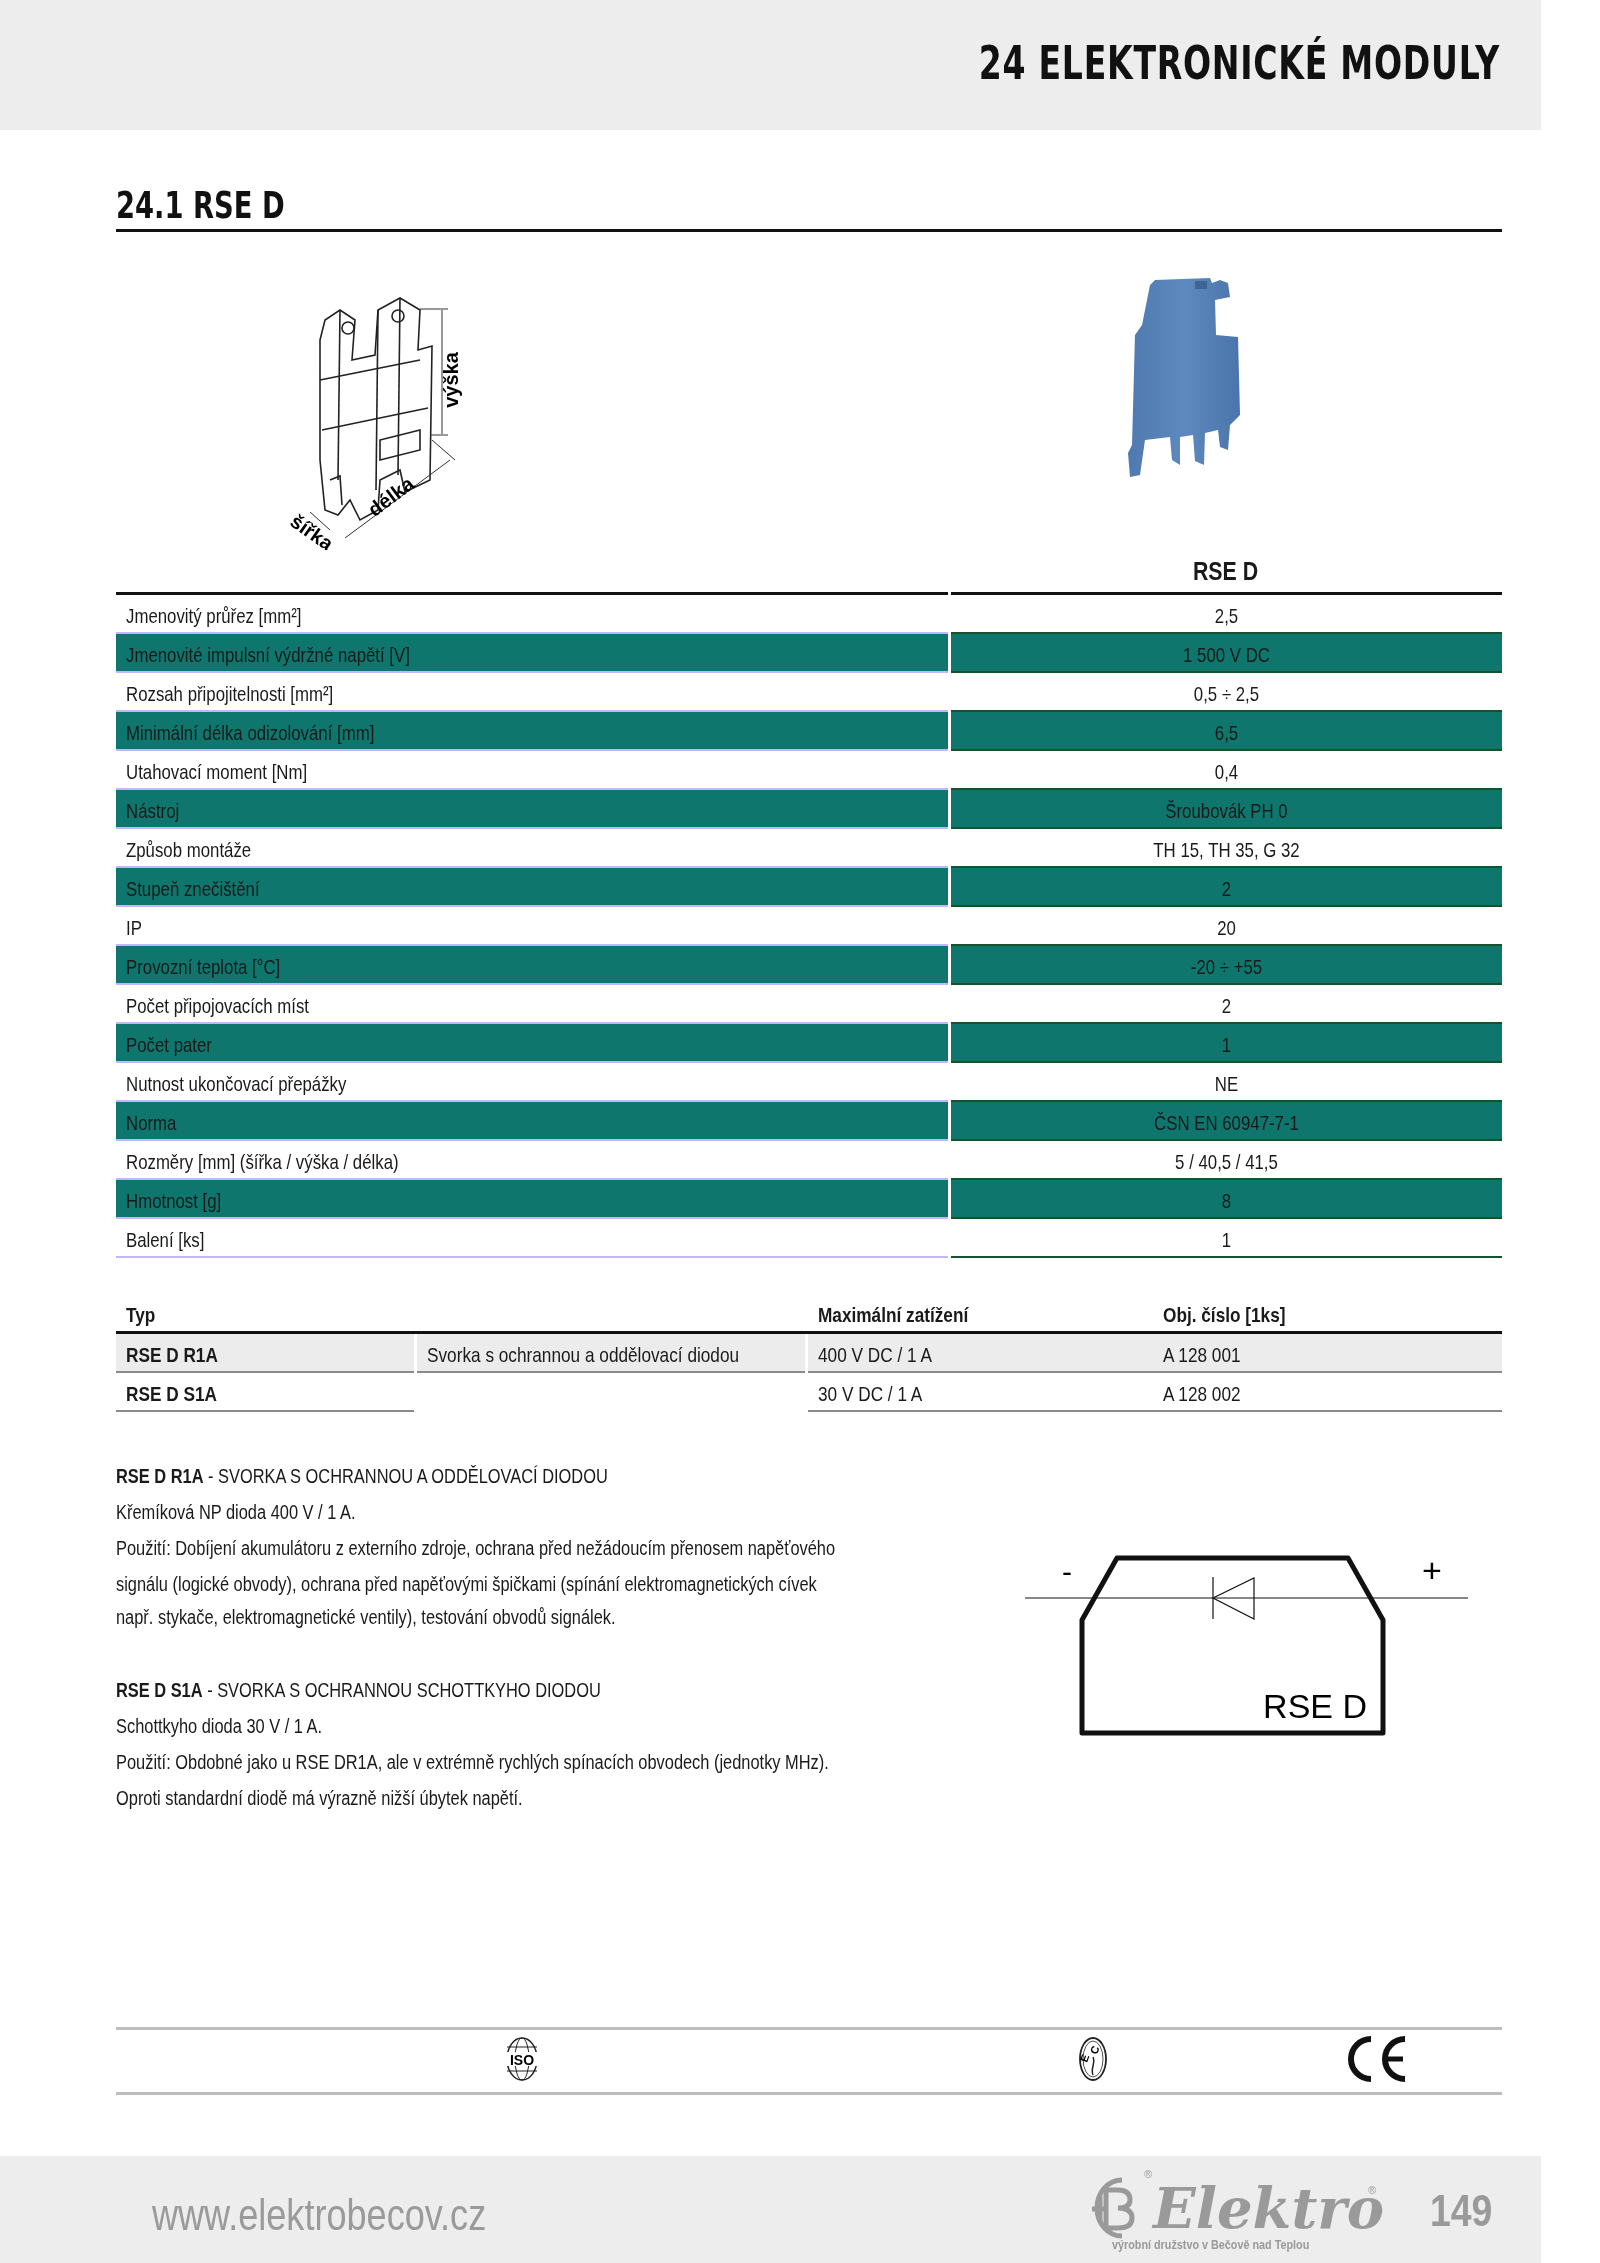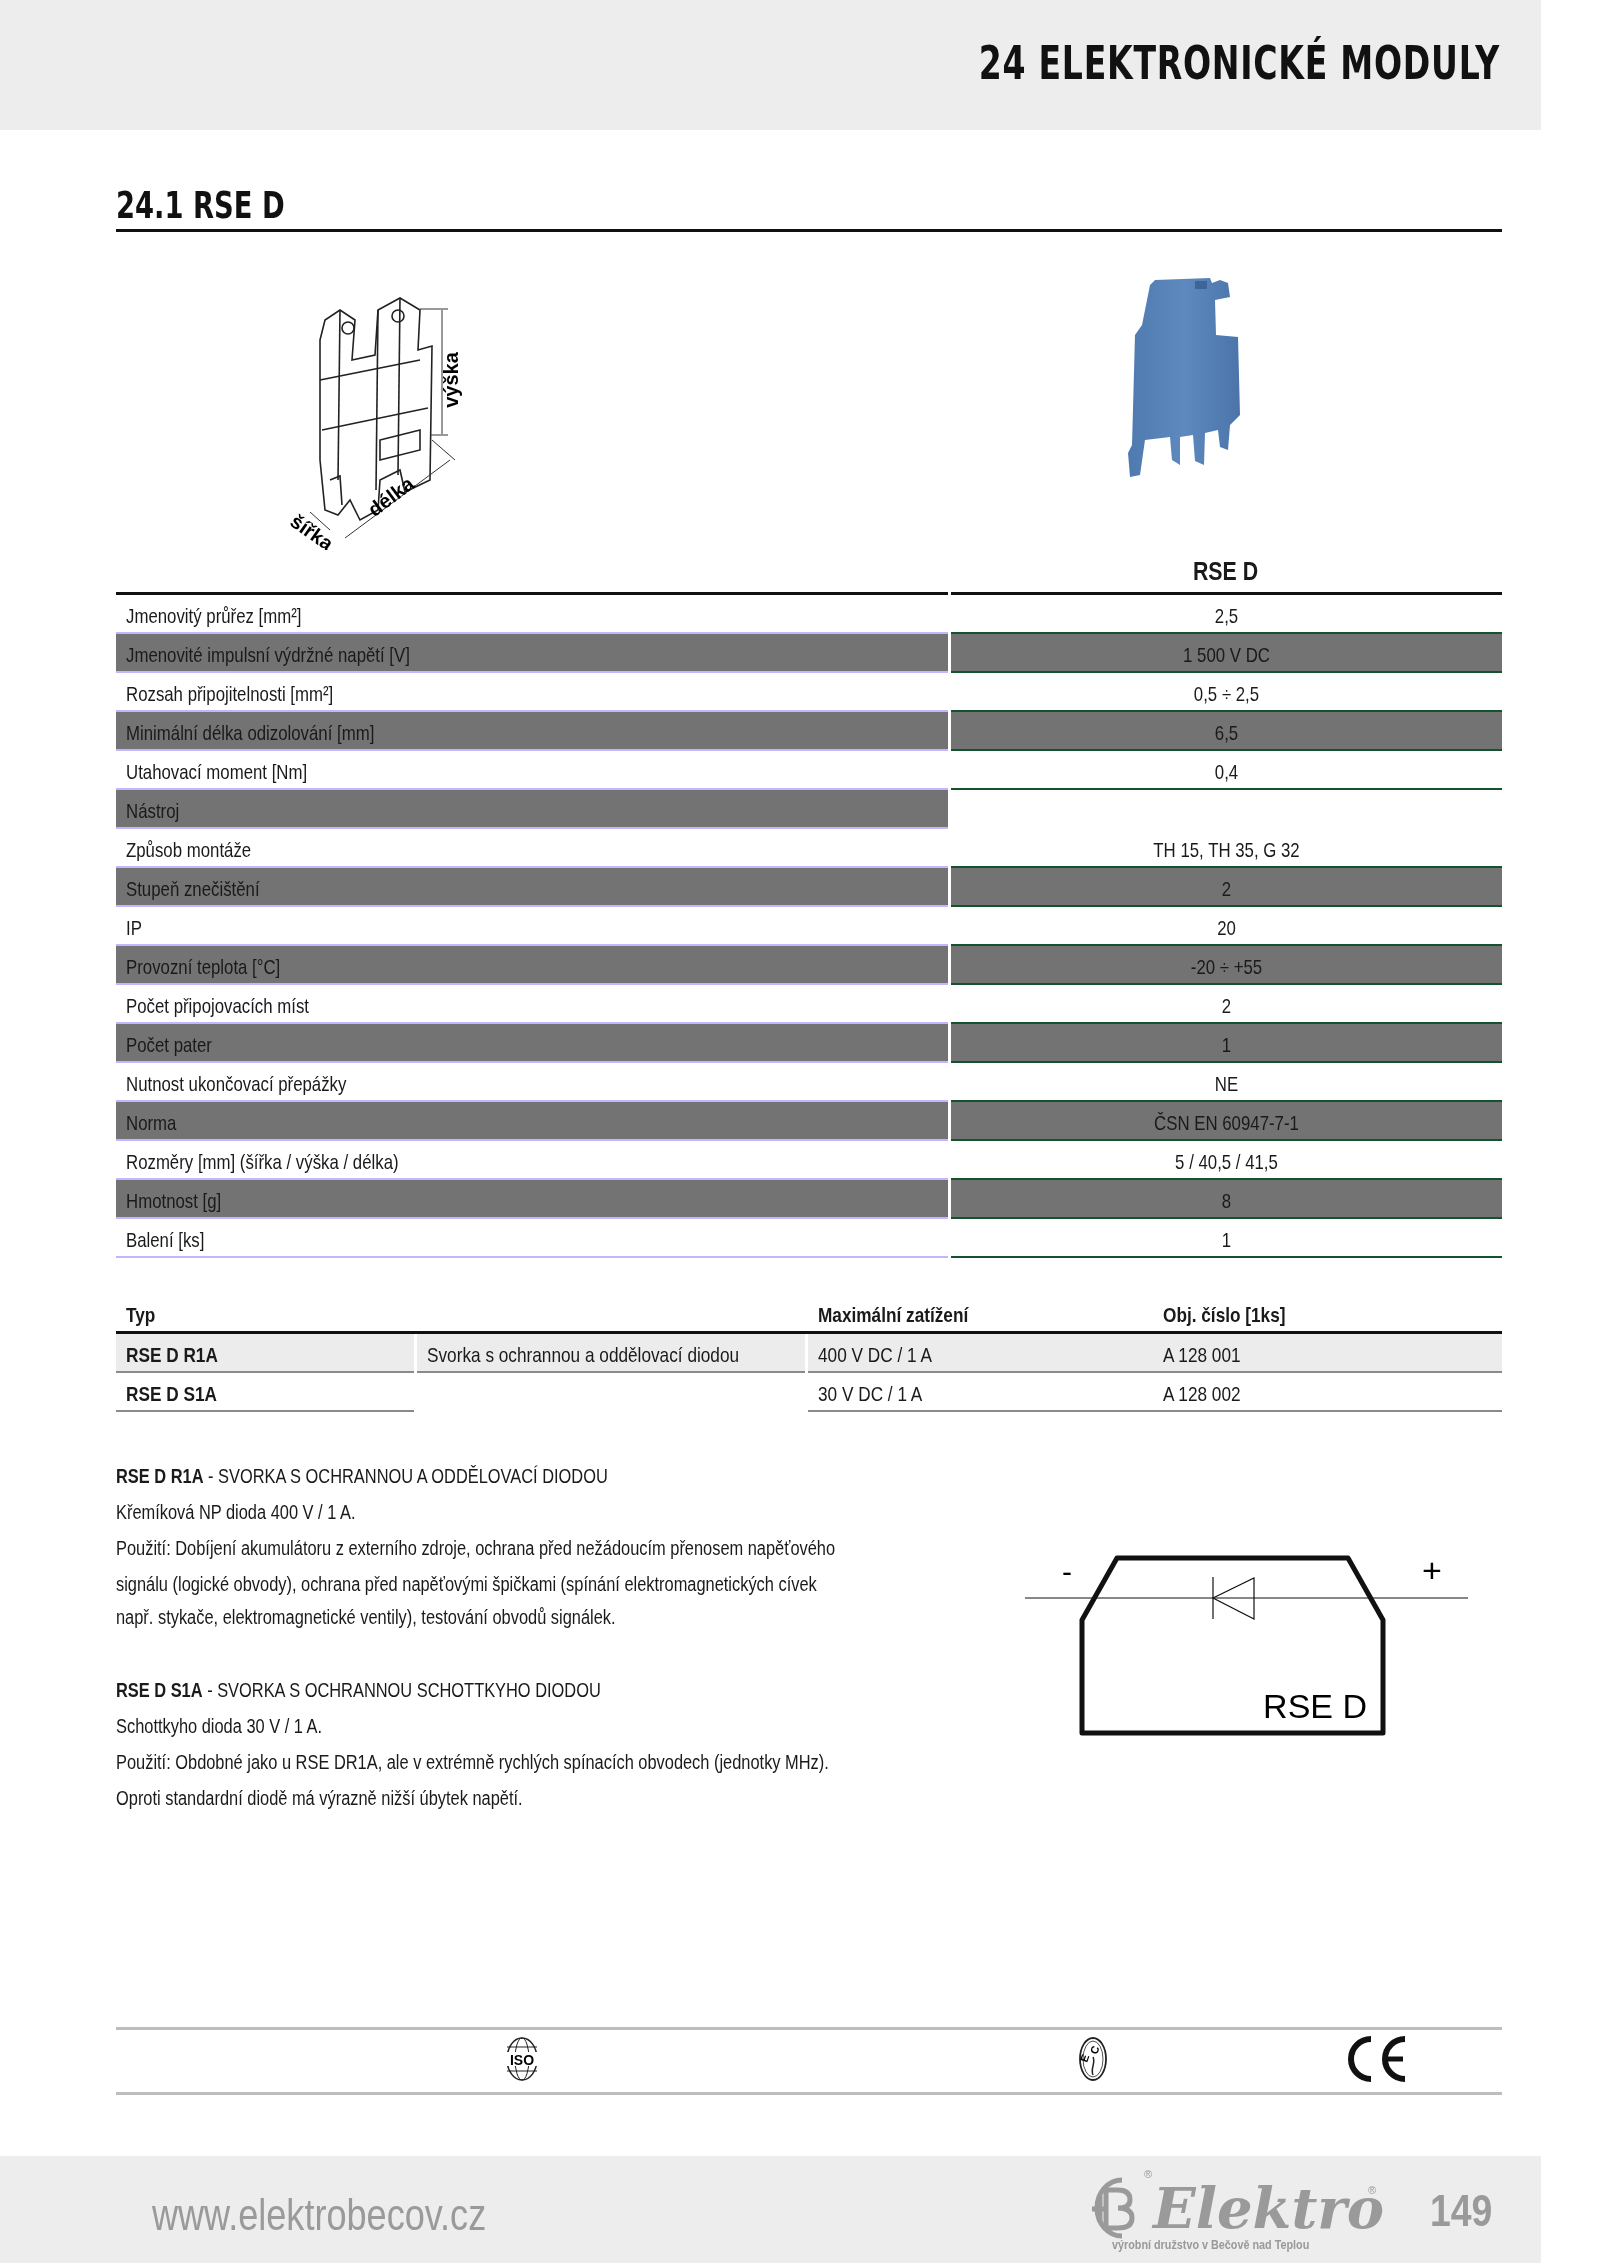--- a/index.html
+++ b/index.html
@@ -17,21 +17,21 @@
 
   
   .spec { position: absolute; left: 116px; top: 552px; width: 1386px; }
   .spec-head { position: relative; height: 43px; }
   .spec-head .col-title { position: absolute; left: 833px; width: 553px; text-align: center; top: 4px; font-size: 26px; font-weight: 700; transform: scaleX(0.82); }
   .spec-head .rule-l { position: absolute; left: 0; width: 832px; bottom: 0; height: 3px; background: #111; }
   .spec-head .rule-r { position: absolute; left: 835px; width: 551px; bottom: 0; height: 3px; background: #111; }
   .spec-row { position: relative; height: 39px; }
   .spec-row .cl { position: absolute; left: 0; top: 0; width: 832px; height: 39px; border-bottom: 2px solid #c4b5fd; }
   .spec-row .cr { position: absolute; left: 835px; top: 0; width: 551px; height: 39px; border-bottom: 2px solid #14532d; }
-  .spec-row.shade .cl, .spec-row.shade .cr { background: #737373; }
+  .spec-row.shade .cl, .spec-row.shade .cr { background: #0f766e; }
   .spec-row .lbl { position: absolute; left: 10px; top: 9px; font-size: 21px; white-space: nowrap; transform: scaleX(0.80); transform-origin: left center; }
   .spec-row .val { position: absolute; left: 0; right: 0; top: 9px; text-align: center; font-size: 21px; white-space: nowrap; transform: scaleX(0.80); }
 
   
   .types { position: absolute; left: 116px; top: 1297px; width: 1386px; }
   .types-head { position: relative; height: 37px; }
   .types-head span { position: absolute; top: 6px; font-size: 21px; font-weight: 700; white-space: nowrap; transform: scaleX(0.82); transform-origin: left center; }
   .types-head .rule { position: absolute; left: 0; right: 0; bottom: 0; height: 3px; background: #111; }
   .trow { position: relative; height: 39px; }
   .trow .cell { position: absolute; top: 0; height: 39px; border-bottom: 2px solid #8a8a8a; }
@@ -158,20 +158,23 @@
           <span class="lbl">Utahovací moment [Nm]</span>
         </div>
         <div class="cr">
           <span class="val">0,4</span>
         </div>
       </div>
       <div class="spec-row shade">
         <div class="cl">
           <span class="lbl">Nástroj</span>
         </div>
+        <div class="cr">
+          <span class="val">Šroubovák PH 0</span>
+        </div>
       </div>
       <div class="spec-row">
         <div class="cl">
           <span class="lbl">Způsob montáže</span>
         </div>
         <div class="cr">
           <span class="val">TH 15, TH 35, G 32</span>
         </div>
       </div>
       <div class="spec-row shade">

